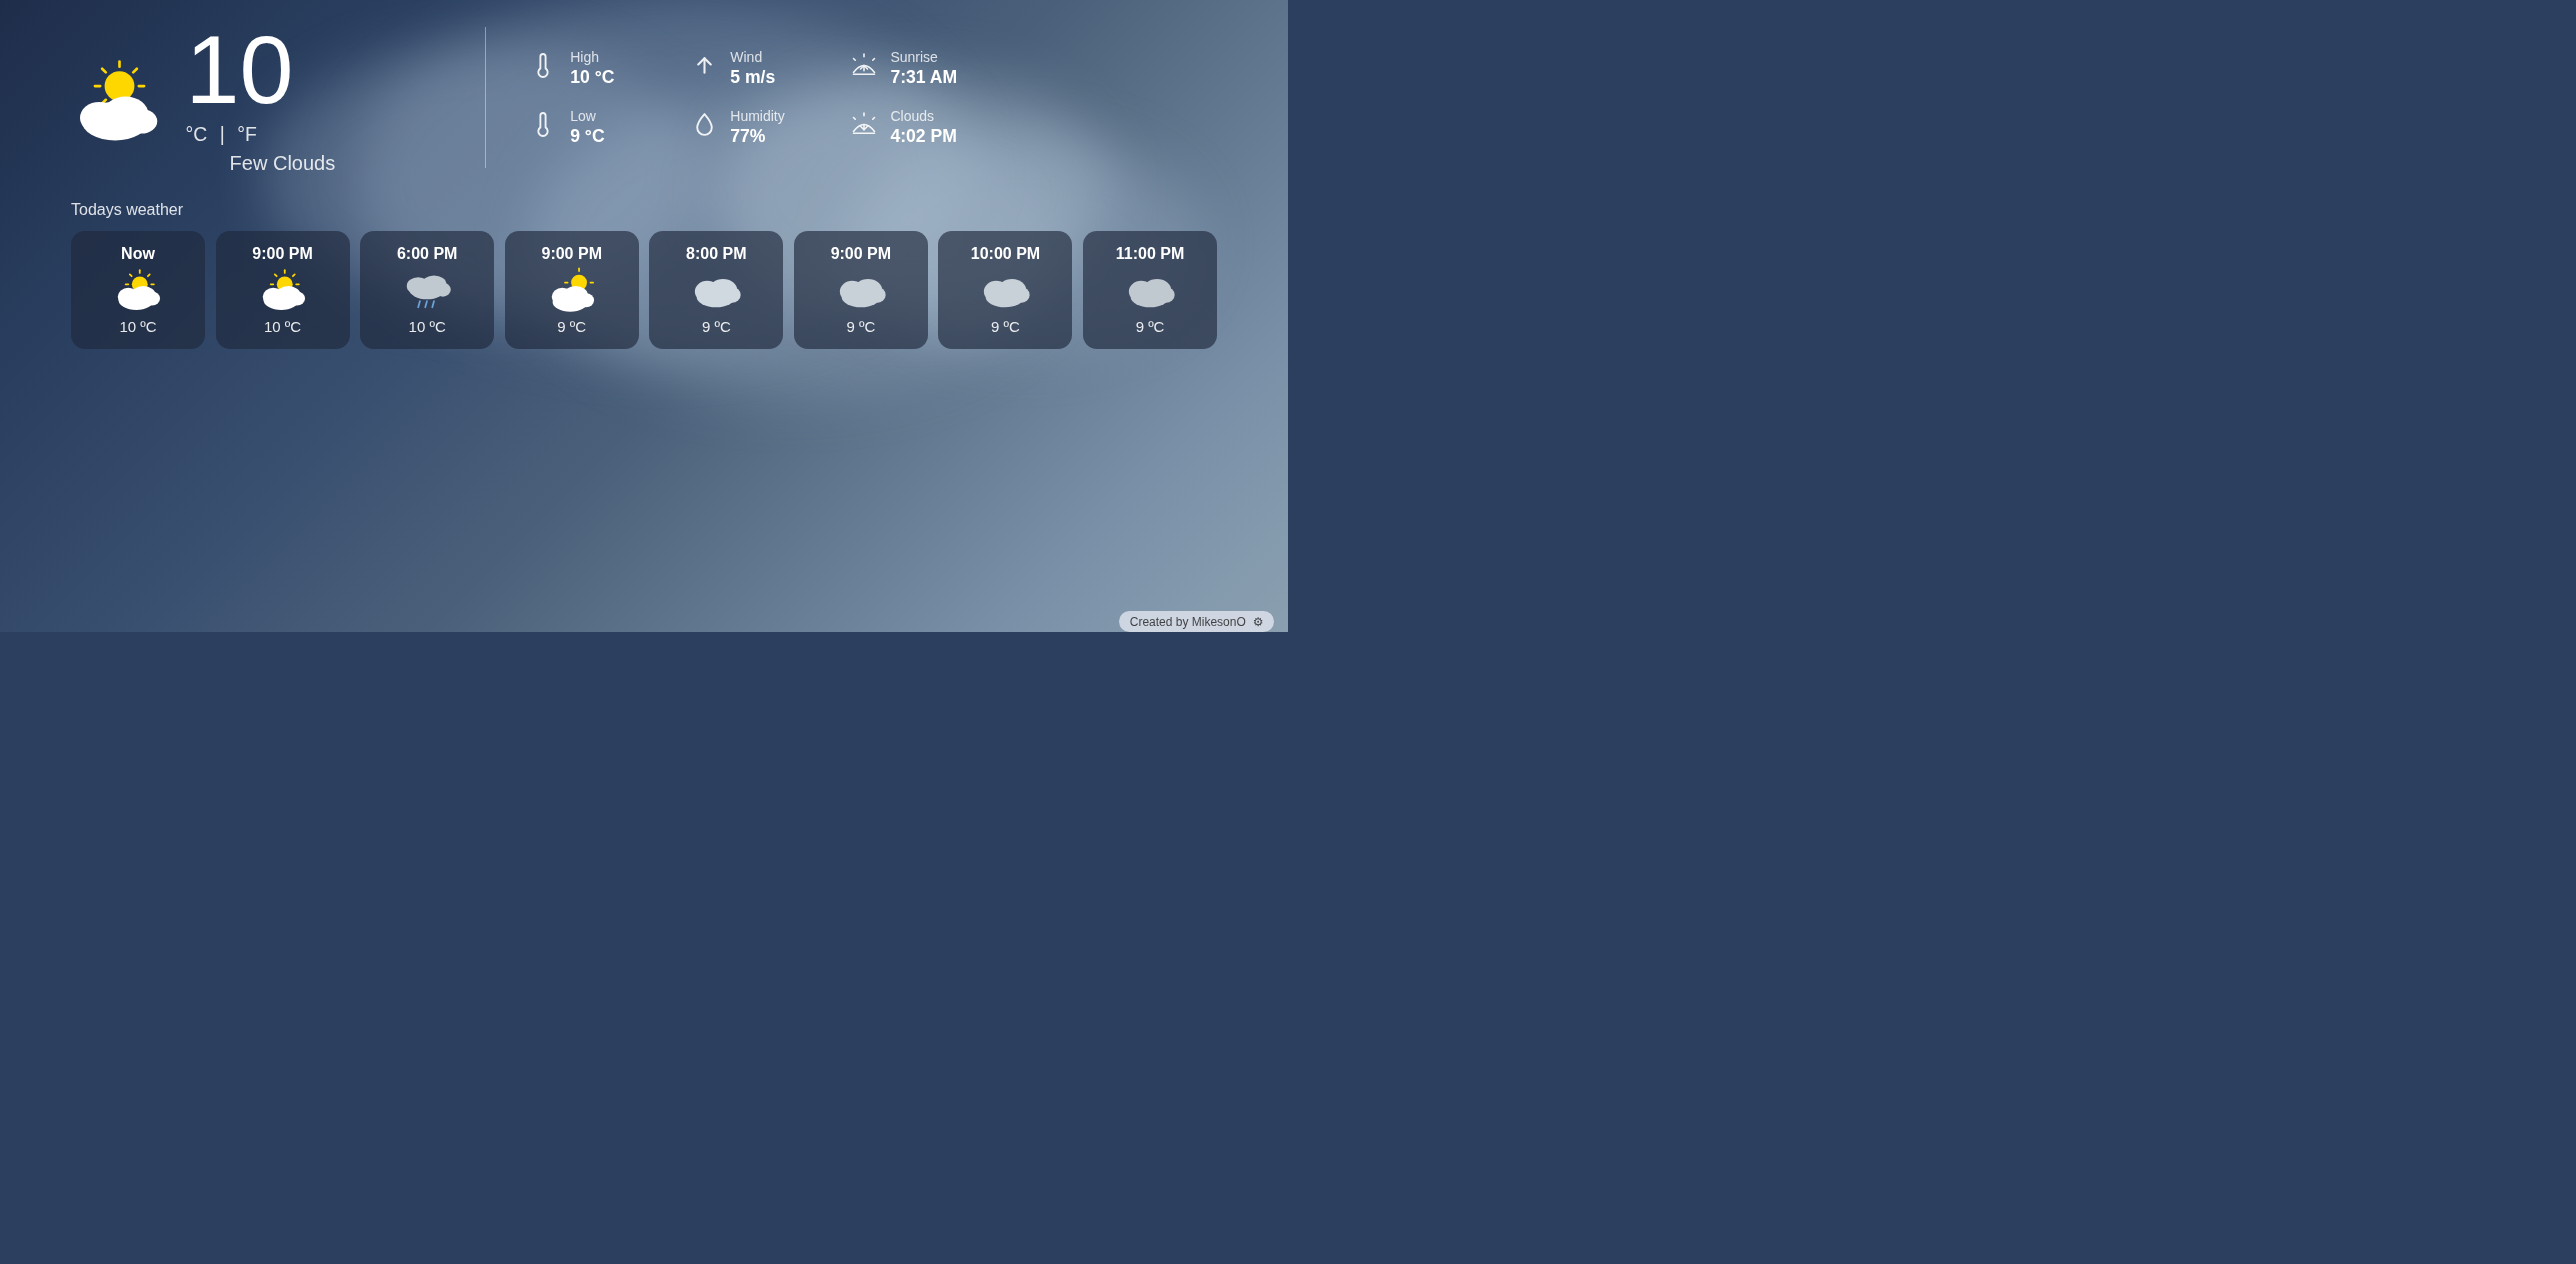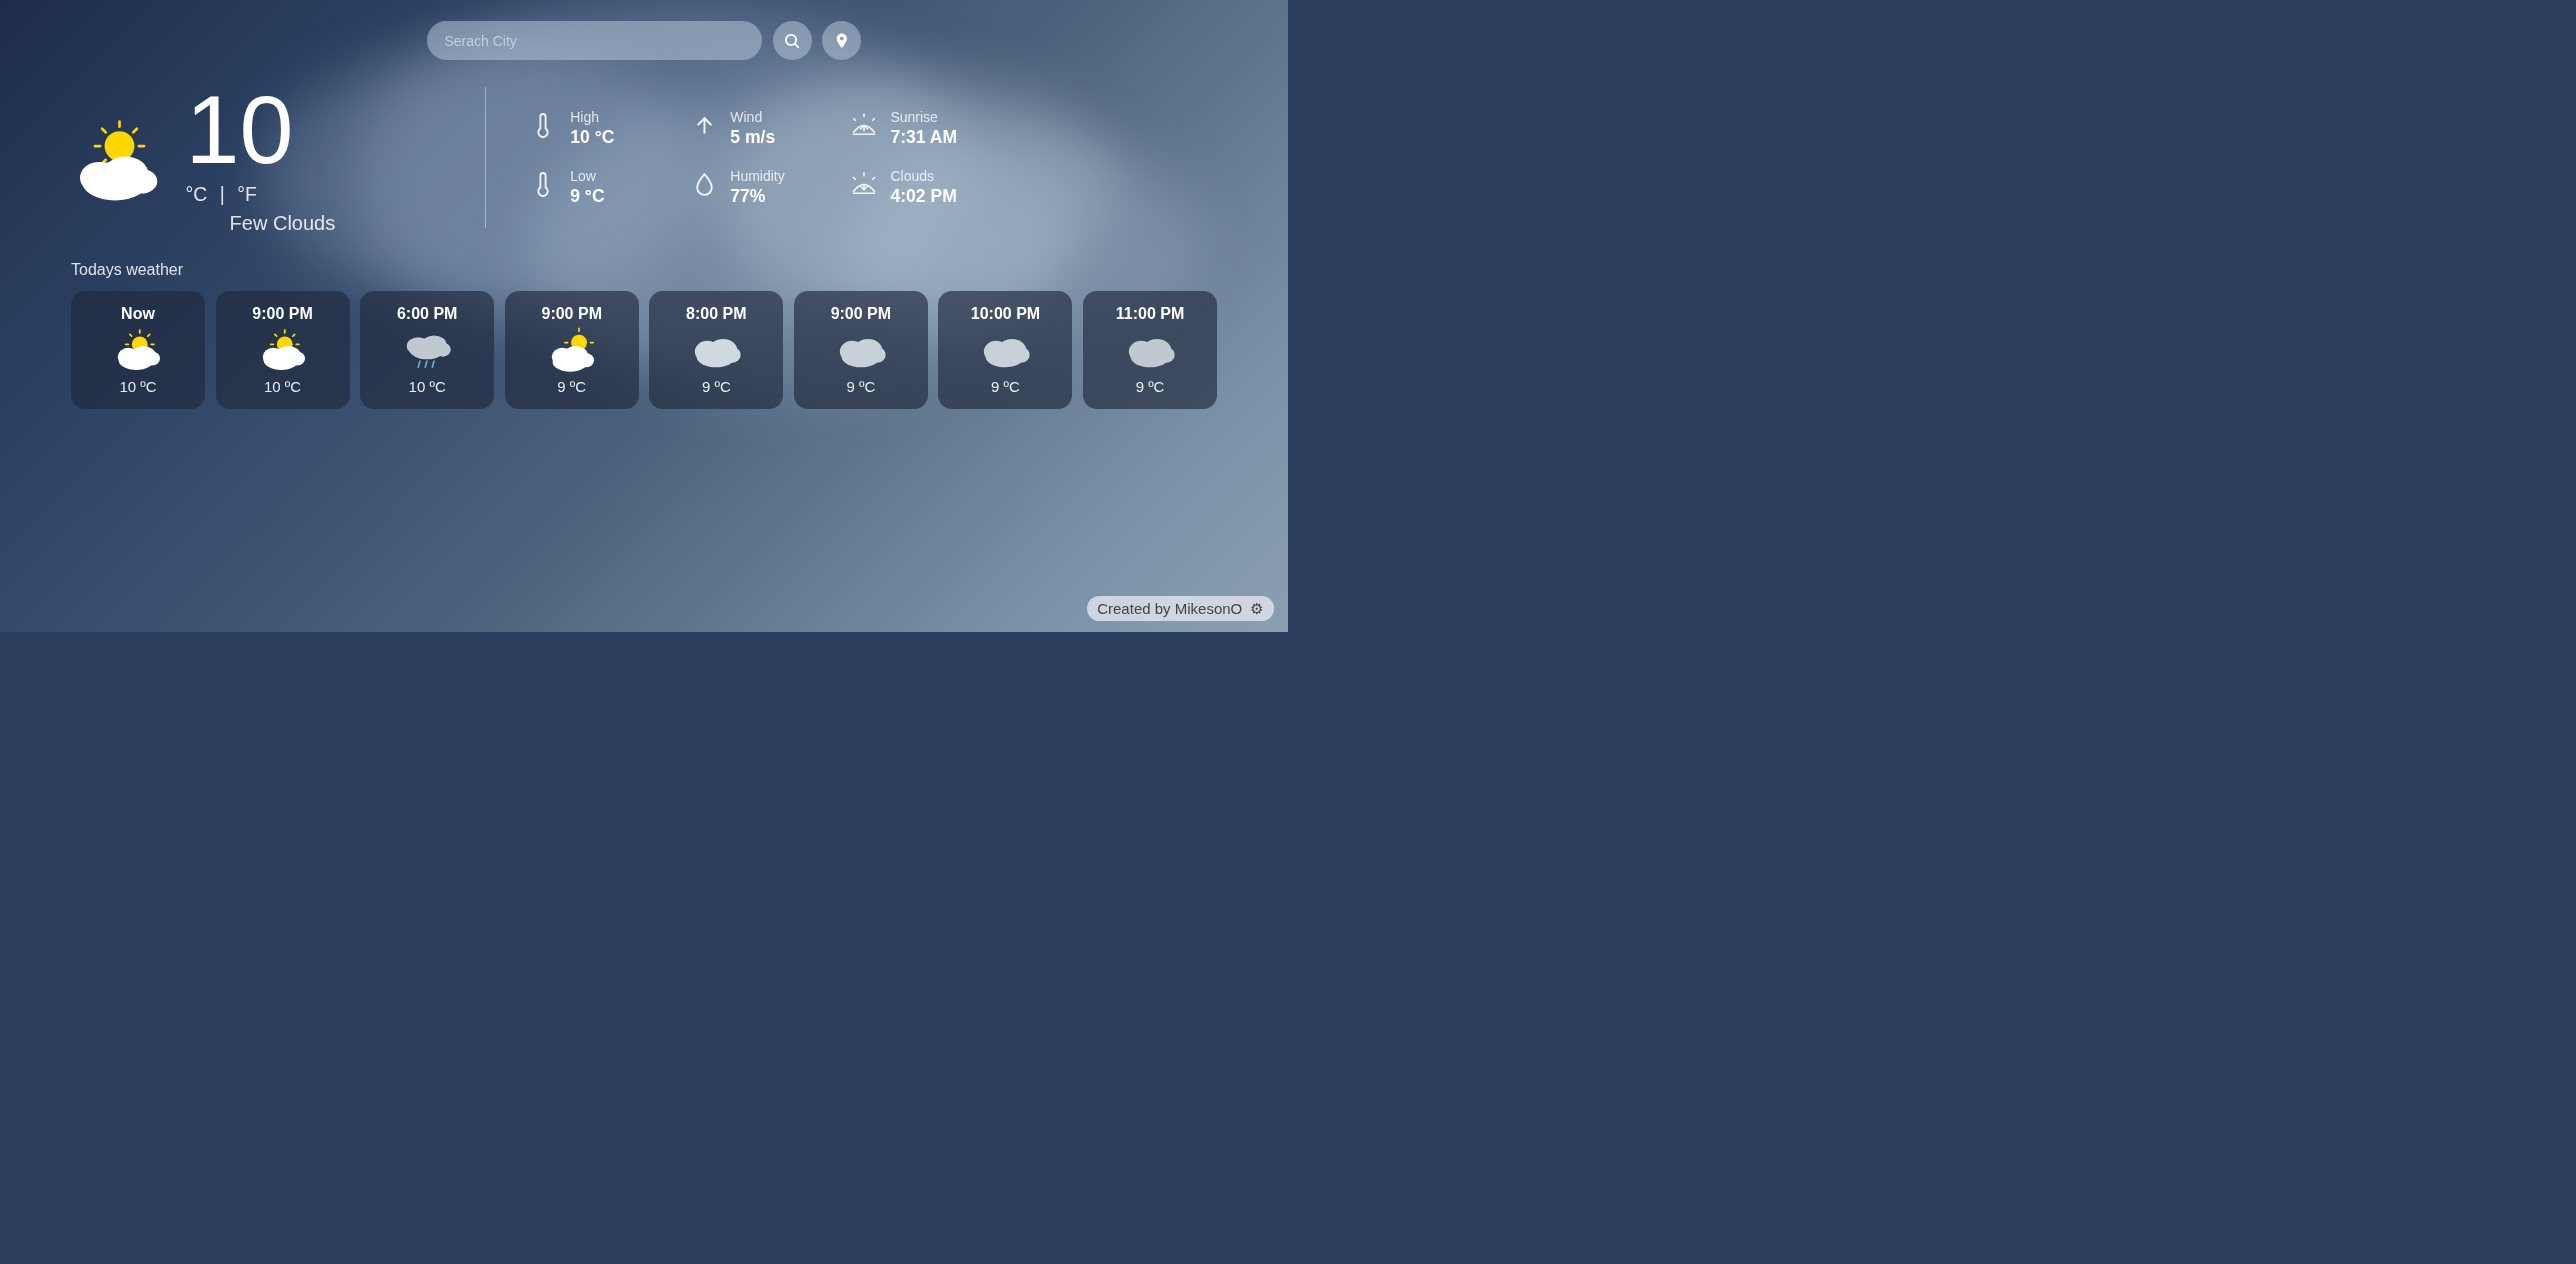--- a/index.html
+++ b/index.html
@@ -247,23 +247,23 @@
     }
 
     .hour-temp {
       font-size: 15px;
       color: rgba(255,255,255,0.9);
     }
 
     
     .credit {
       position: absolute;
-      bottom: 11px;
+      bottom: 0;
       right: 14px;
-      font-size: 15px;
+      font-size: 12px;
       color: rgba(40,40,40,0.85);
       background: rgba(220,225,235,0.85);
       padding: 3.5px 10.6px;
       border-radius: 12.3px;
     }
 
     
     svg { overflow: visible; }
   </style>
 </head>
@@ -271,34 +271,20 @@
 
 <div class="bg"></div>
 <div class="cloud-bg cb1"></div>
 <div class="cloud-bg cb2"></div>
 <div class="cloud-bg cb3"></div>
 <div class="cloud-bg cb4"></div>
 <div class="cloud-bg cb5"></div>
 
 <div class="content">
 
-  <div class="search-row">
-    <input class="search-input" type="text" placeholder="Serach City" style="">
-    <button class="search-btn">
-      <svg width="17.6" height="17.6" viewBox="0 0 24 24" fill="none" stroke="white" stroke-width="2.5" stroke-linecap="round" stroke-linejoin="round">
-        <circle cx="11" cy="11" r="7"></circle>
-        <line x1="21" y1="21" x2="16.65" y2="16.65"></line>
-      </svg>
-    </button>
-    <button class="location-btn">
-      <svg width="17.6" height="17.6" viewBox="0 0 24 24" fill="white">
-        <path d="M12 2C8.13 2 5 5.13 5 9c0 5.25 7 13 7 13s7-7.75 7-13c0-3.87-3.13-7-7-7zm0 9.5c-1.38 0-2.5-1.12-2.5-2.5S10.62 6.5 12 6.5s2.5 1.12 2.5 2.5S13.38 11.5 12 11.5z"></path>
-      </svg>
-    </button>
-  </div>
 
 
   <div class="weather-main">
     <div class="weather-icon-temp">
 
       <div class="sun-cloud-icon">
         <svg width="97" height="79" viewBox="0 0 110 90">
 
           <g transform="translate(55,32)">
 

